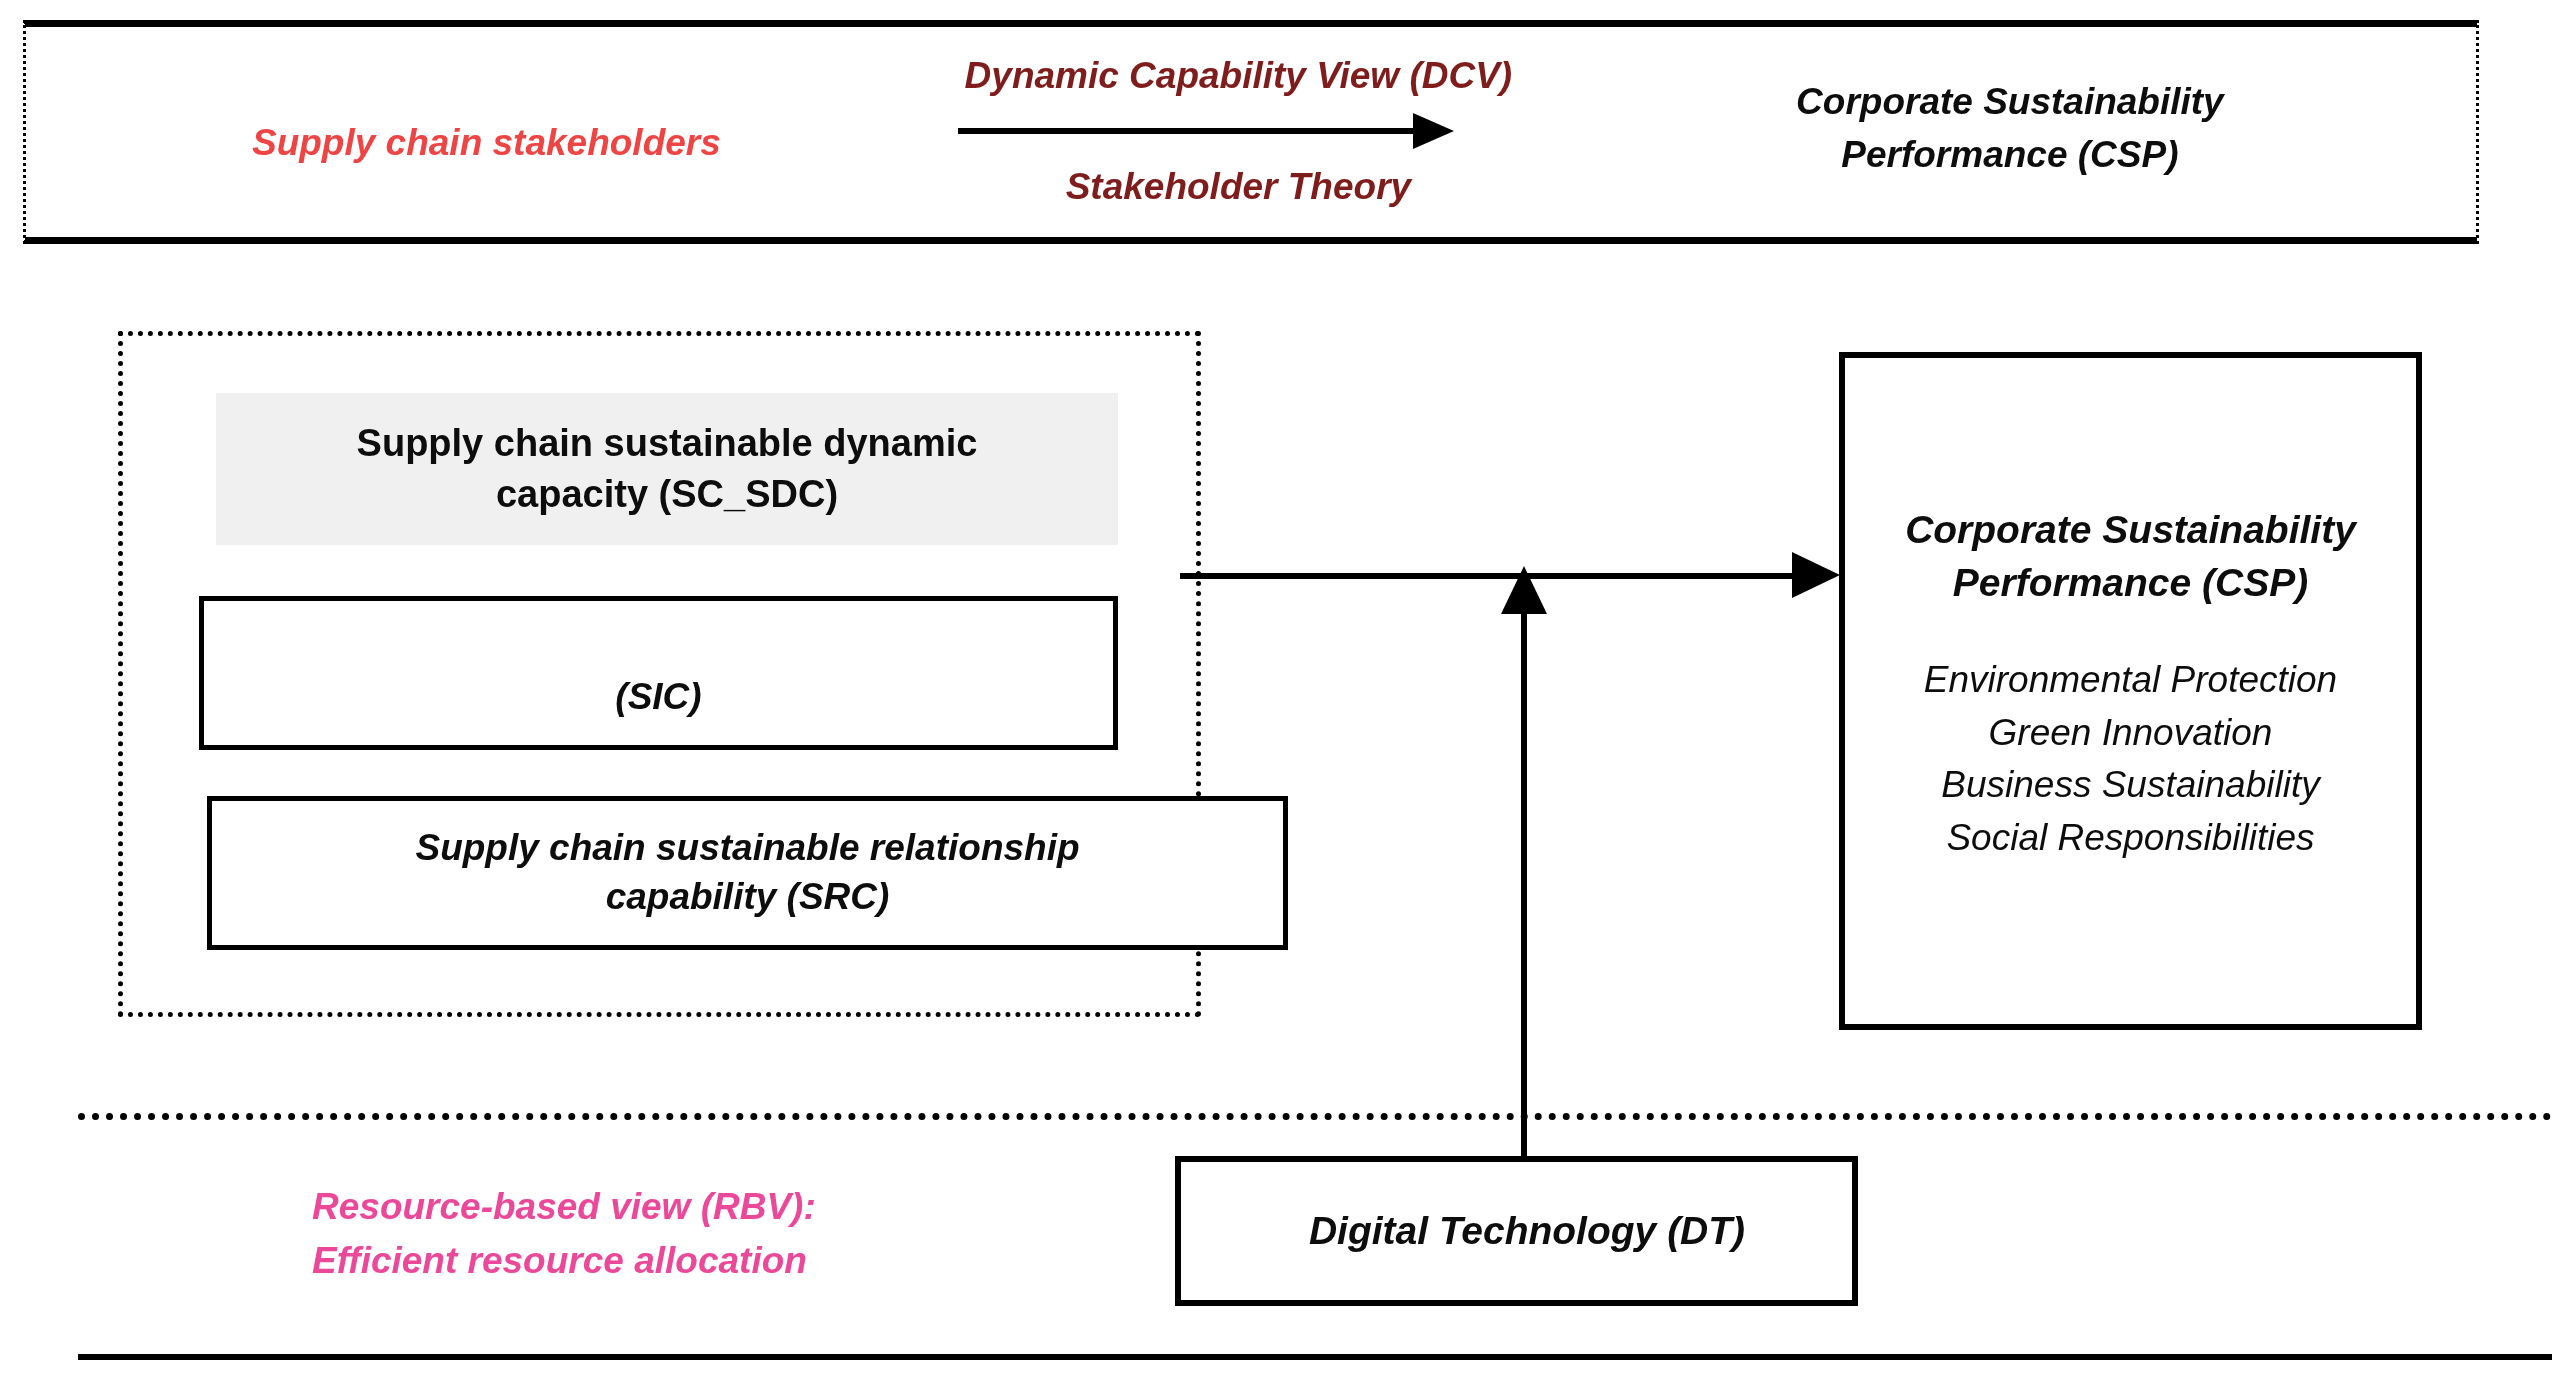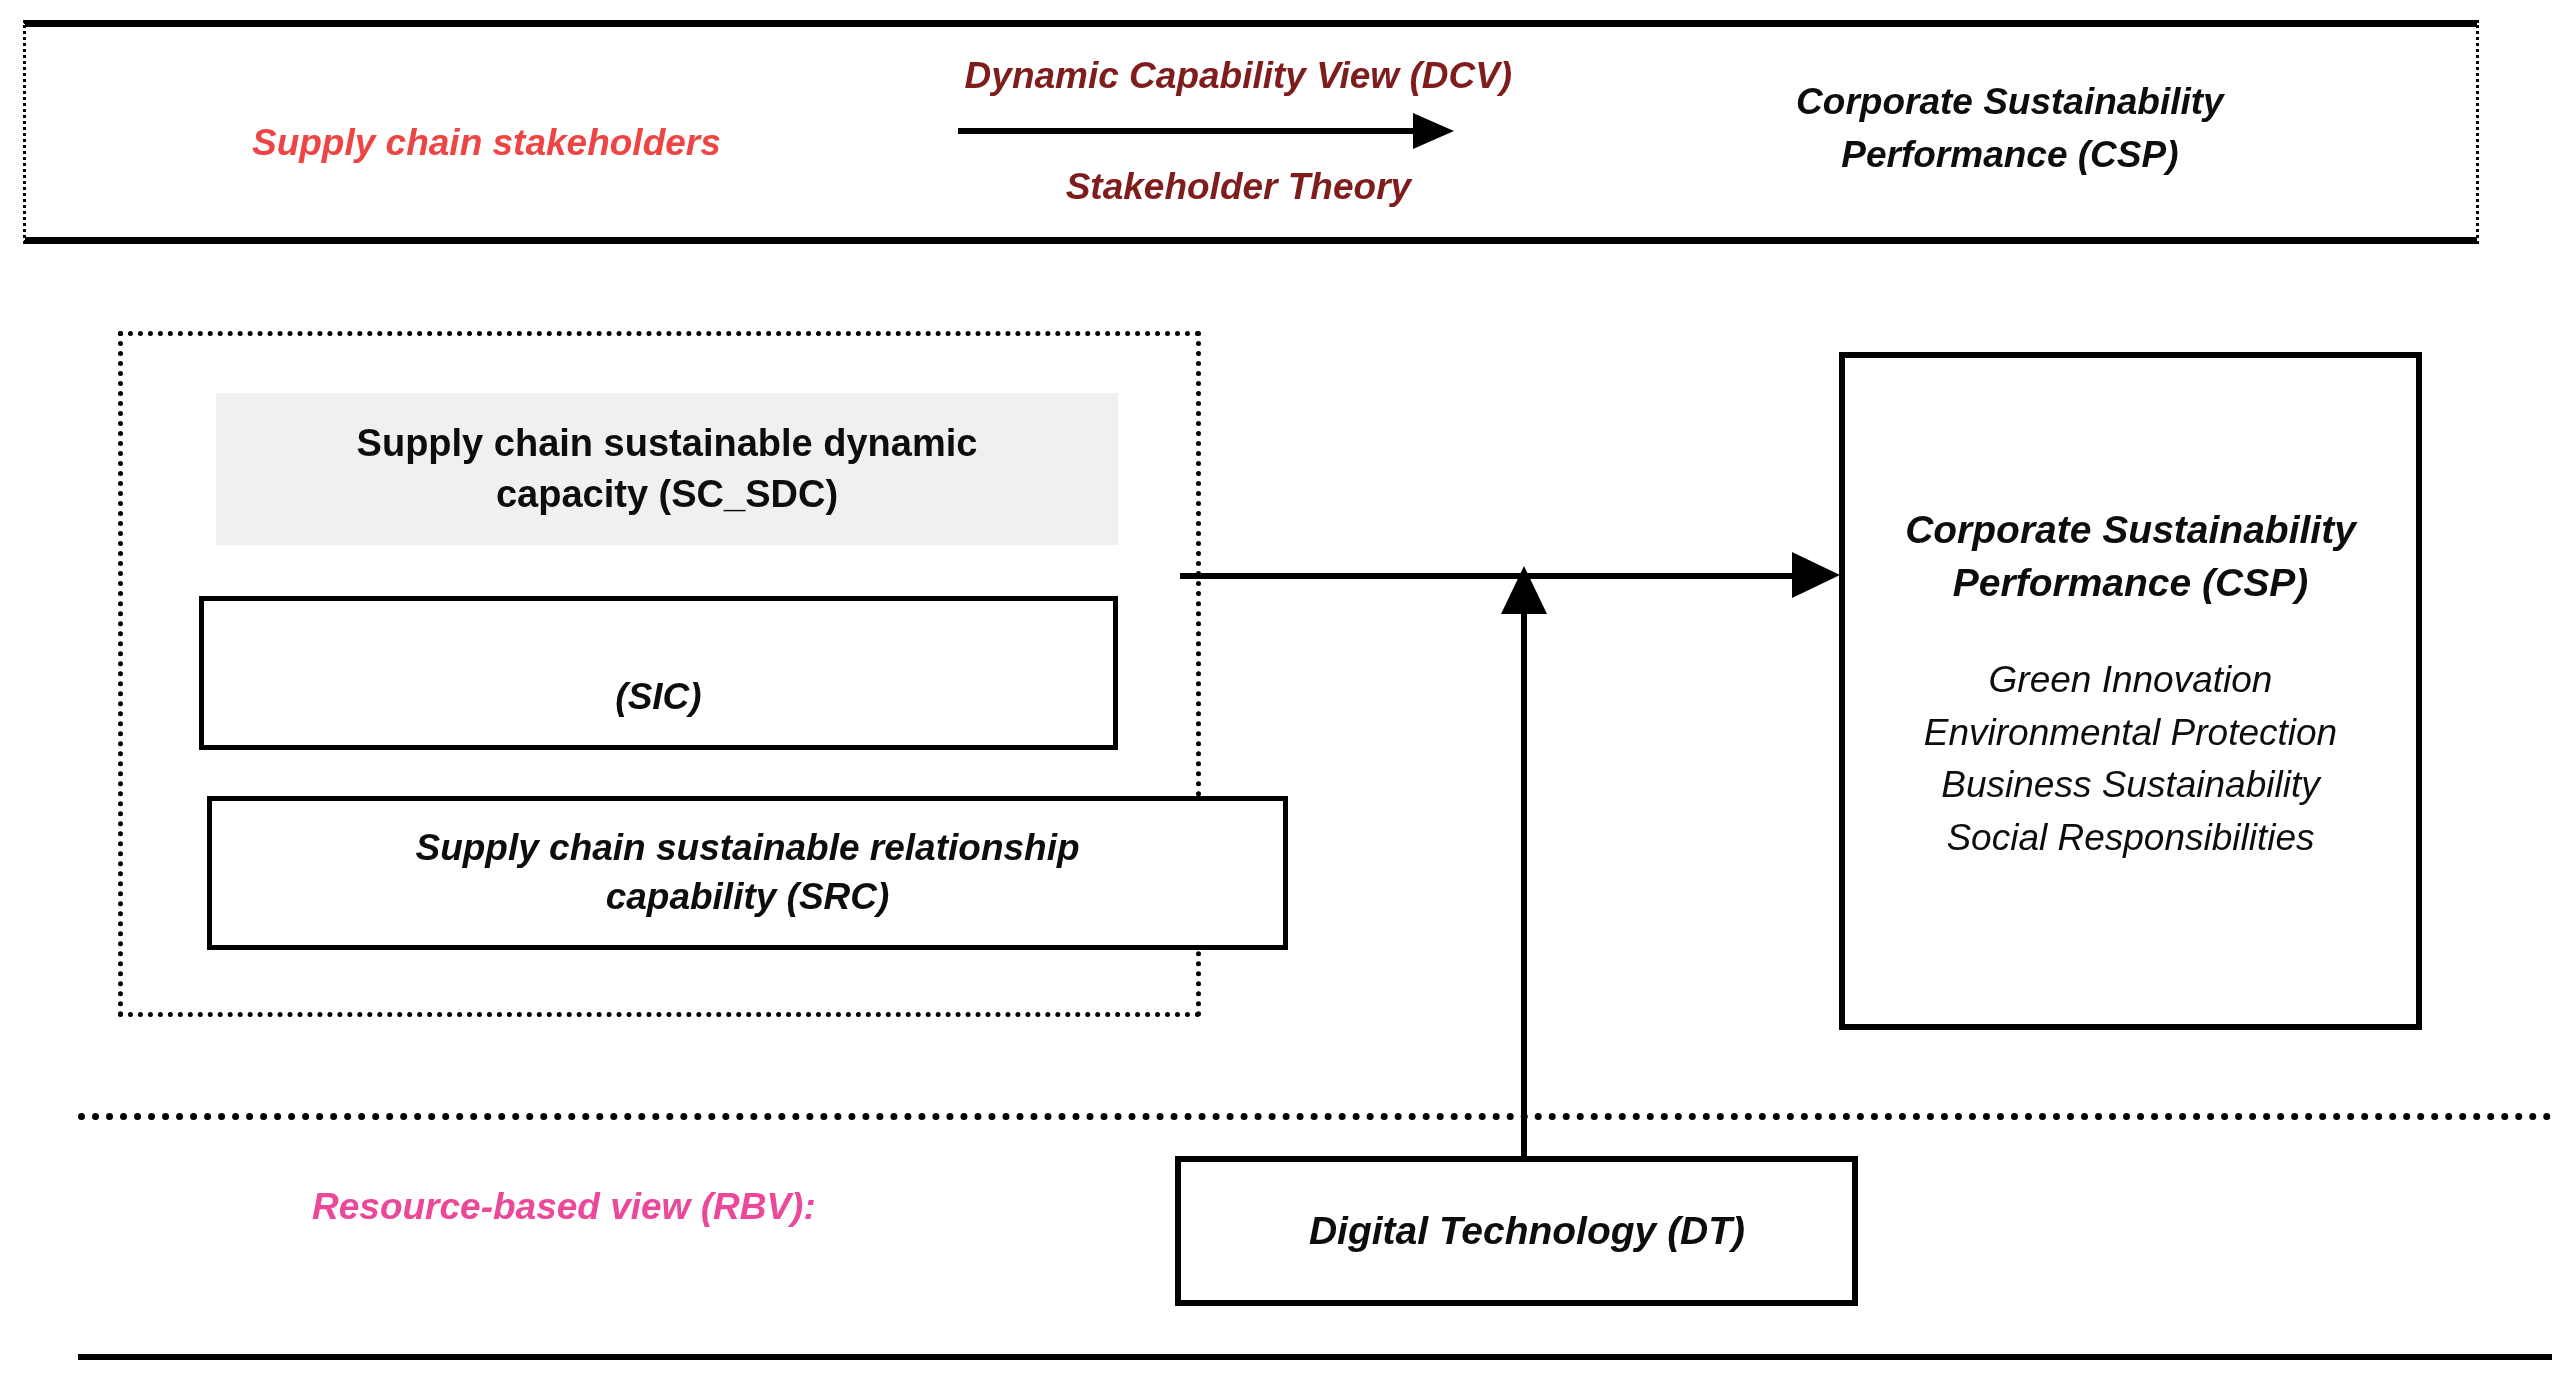--- a/index.html
+++ b/index.html
@@ -329,30 +329,31 @@
 
   <div id="v-arrow-shaft"></div>
   <div id="v-arrow-head"></div>
 
   <div id="csp-box">
     <div id="csp-title">
       <span>Corporate Sustainability</span><br>
       <span>Performance (CSP)</span>
     </div>
     <div id="csp-items">
+      <span class="csp-item">Environmental Protection</span>
       <span class="csp-item">Green Innovation</span>
-      <span class="csp-item">Environmental Protection</span>
       <span class="csp-item">Business Sustainability</span>
       <span class="csp-item">Social Responsibilities</span>
     </div>
   </div>
 
   <div id="rbv-divider"></div>
   <div id="rbv-text">
     <span class="rbv-line">Resource-based view (RBV):</span>
+    <span class="rbv-line">Efficient resource allocation</span>
   </div>
 
   <div id="dt-box">
     <div id="dt-label">Digital Technology  (DT)</div>
   </div>
 
   <div id="bottom-rule"></div>
 
 </div>
 

